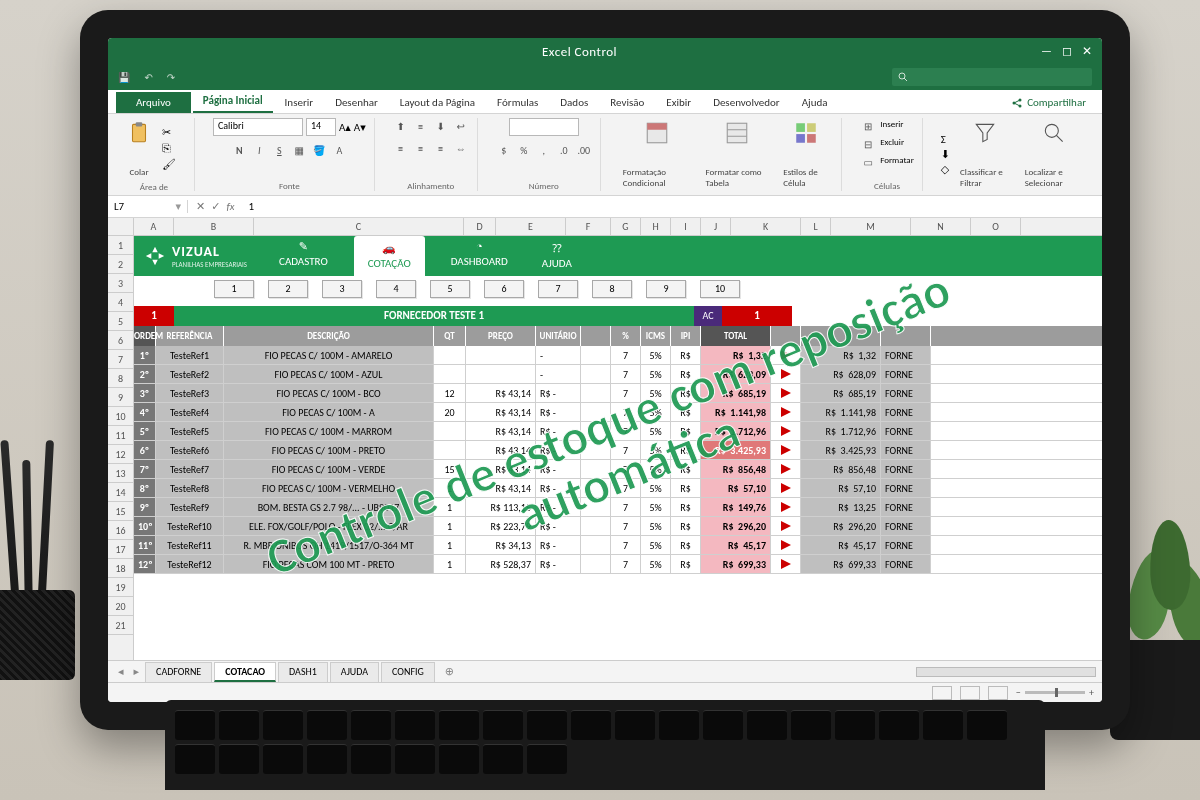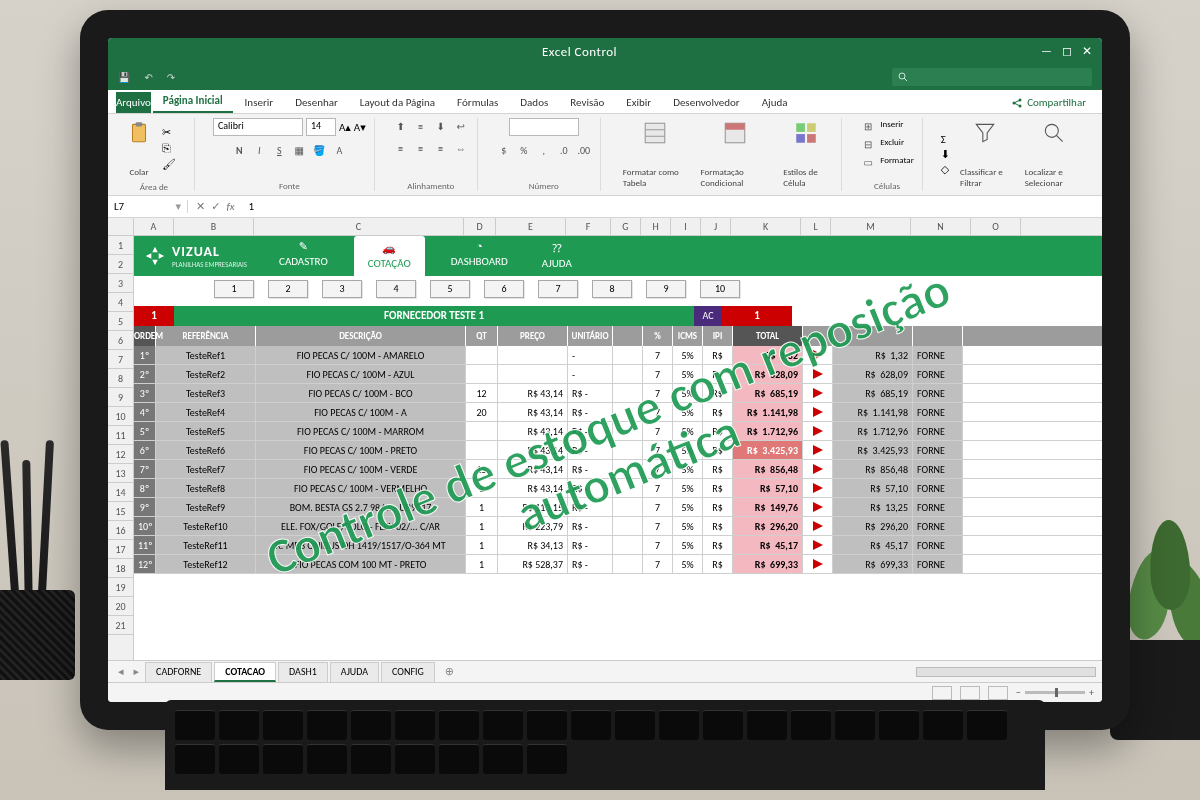--- a/index.html
+++ b/index.html
@@ -17,21 +17,21 @@
 
 .quick { background: #1e6f41; height: 26px; display: flex; align-items: center; gap: 14px; padding: 0 10px; color: #dfe8e2; font-size: 10px; }
 .quick .item { opacity: .85; cursor: pointer; }
 .search-box { margin-left: auto; width: 200px; height: 18px; background: #2c7f50; border-radius: 2px; display:flex; align-items:center; padding:0 6px; color:#cfe3d6;}
 .search-box svg{margin-right:4px}
 
 
 .ribbon-tabs { background: #fff; border-bottom: 1px solid #d4d4d4; height: 24px; display: flex; align-items: flex-end; padding: 0 8px; gap: 2px;}
 .ribbon-tabs .tab { padding: 4px 10px; font-size: 11px; color: #333; cursor: pointer; }
 .ribbon-tabs .tab.active { border-bottom: 2px solid #1e6f41; color: #1e6f41; font-weight: 600; }
-.ribbon-tabs .tab.file { background: #1e6f41; color: #fff; padding: 4px 0;}
+.ribbon-tabs .tab.file { background: #1e6f41; color: #fff; padding: 4px 20px;}
 .ribbon-tabs .share { margin-left: auto; color: #1e6f41; display:flex; align-items:center; gap:4px; padding:4px 8px;}
 
 
 .ribbon { background: #f3f3f3; height: 82px; border-bottom: 1px solid #d4d4d4; display: flex; padding: 4px 6px; gap: 10px; overflow:hidden;}
 .group { border-right: 1px solid #dcdcdc; padding: 0 8px; display: flex; flex-direction: column; justify-content: space-between; }
 .group .label { text-align: center; font-size: 9px; color: #666; padding-top: 2px; }
 .group .tools { display: flex; gap: 6px; align-items: center; flex:1;}
 .bigbtn { display:flex; flex-direction:column; align-items:center; gap:20px; cursor:pointer; font-size:9px; color:#444; padding:2px 4px;}
 .bigbtn svg { width: 26px; height: 26px; }
 .fontrow { display:flex; flex-direction:column; gap:3px;}
@@ -73,37 +73,37 @@
 .suphdr .supno{width:40px;background:#c00;color:#fff;text-align:center;line-height:20px;font-weight:bold;}
 .suphdr .supname{flex:1;background:#1e9a53;color:#fff;text-align:center;line-height:20px;font-weight:bold;max-width:520px}
 .suphdr .ac{width:28px;background:#4a2a7a;color:#fff;text-align:center;line-height:20px;font-size:10px}
 .suphdr .tot{width:70px;background:#c00;color:#fff;text-align:center;line-height:20px;font-weight:bold}
 .suphdr .gap{width:30px}
 .suphdr .rel{flex:1;background:#1e9a53;color:#fff;text-align:center;line-height:20px;font-weight:bold;font-size:10px}
 
 .colhd { display:flex; height:20px; background:#9c9c9c; color:#fff; font-size:9px; font-weight:bold;}
 .colhd > div{text-align:center;line-height:20px;border-right:1px solid #fff}
 .c-ord{width:22px;background:#555}
-.c-ref{width:100px}
+.c-ref{width:68px}
 .c-desc{width:210px}
 .c-qt{width:32px}
 .c-pr{width:70px}
 .c-un{width:45px}
 .c-blank{width:30px}
 .c-pc{width:30px}
 .c-ic{width:30px}
 .c-ipi{width:30px}
 .c-tot{width:70px;background:#555}
 .c-arrow{width:30px}
 .c-r2{width:80px;background:#9c9c9c}
 .c-forn{width:50px;background:#9c9c9c}
 
 .drow{display:flex;height:19px;font-size:10px;border-bottom:1px solid #cfcfcf}
 .drow > div{border-right:1px solid #cfcfcf;padding:0 4px;line-height:19px;overflow:hidden;white-space:nowrap}
-.drow .c-ord{background:#777;color:#fff;text-align:center;font-weight:normal}
+.drow .c-ord{background:#777;color:#fff;text-align:center;font-weight:bold}
 .drow .c-ref{background:#bfbfbf;text-align:center}
 .drow .c-desc{background:#bfbfbf;text-align:center}
 .drow .c-qt{background:#fff;text-align:center}
 .drow .c-pr{background:#fff;text-align:right}
 .drow .c-un{background:#fff;text-align:left}
 .drow .c-blank{background:#fff}
 .drow .c-pc{background:#fff;text-align:center}
 .drow .c-ic{background:#fff;text-align:center}
 .drow .c-ipi{background:#fff;text-align:center}
 .drow .c-tot{text-align:right;font-weight:bold}
@@ -275,31 +275,31 @@
               <span class="mb">.00</span>
             </div>
           </div>
           <div class="label">Número</div>
         </div>
         <div class="group">
           <div class="tools">
             <div class="bigbtn">
                 <svg viewBox="0 0 24 24">
                   <rect x="3" y="3" width="18" height="18" fill="#e8e8e8" stroke="#999"></rect>
+                  <rect x="3" y="3" width="18" height="6" fill="#c77"></rect>
+                </svg>
+                <span>Formatação Condicional</span>
+              </div>
+            <div class="bigbtn">
+                <svg viewBox="0 0 24 24">
+                  <rect x="3" y="3" width="18" height="18" fill="#e8e8e8" stroke="#999"></rect>
                   <line x1="3" y1="9" x2="21" y2="9" stroke="#999"></line>
                   <line x1="3" y1="15" x2="21" y2="15" stroke="#999"></line>
                 </svg>
                 <span>Formatar como Tabela</span>
-              </div>
-            <div class="bigbtn">
-                <svg viewBox="0 0 24 24">
-                  <rect x="3" y="3" width="18" height="18" fill="#e8e8e8" stroke="#999"></rect>
-                  <rect x="3" y="3" width="18" height="6" fill="#c77"></rect>
-                </svg>
-                <span>Formatação Condicional</span>
               </div>
             <div class="bigbtn">
                 <svg viewBox="0 0 24 24">
                   <rect x="3" y="3" width="8" height="8" fill="#7c7"></rect>
                   <rect x="13" y="3" width="8" height="8" fill="#cc7"></rect>
                   <rect x="3" y="13" width="8" height="8" fill="#77c"></rect>
                   <rect x="13" y="13" width="8" height="8" fill="#c77"></rect>
                 </svg>
                 <span>Estilos de Célula</span>
               </div>

